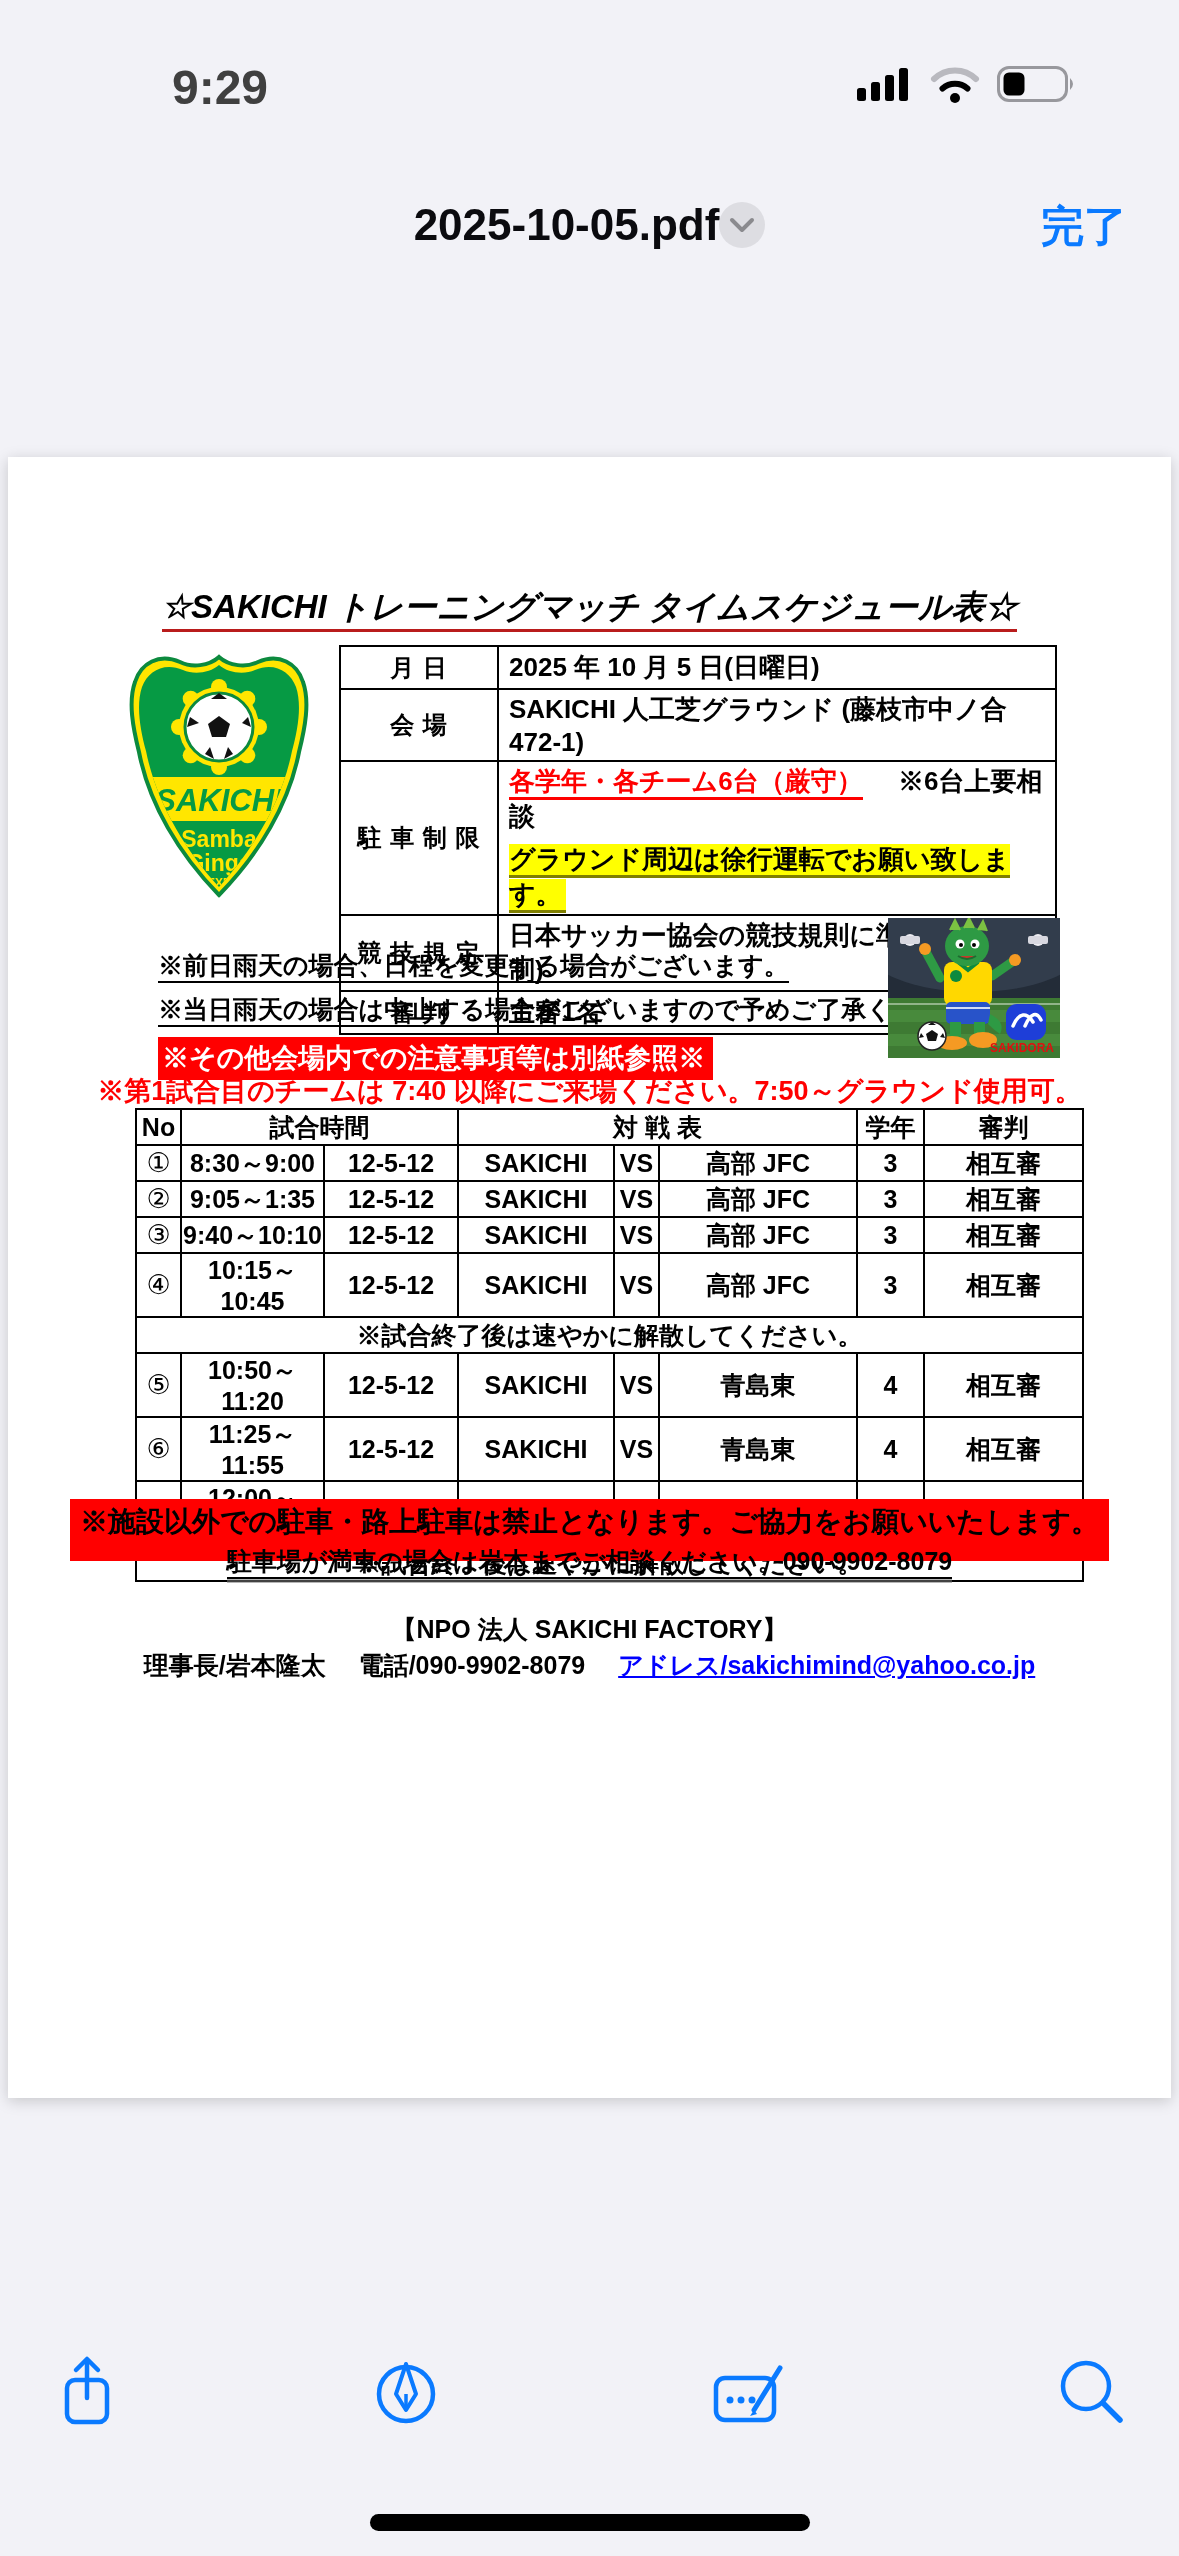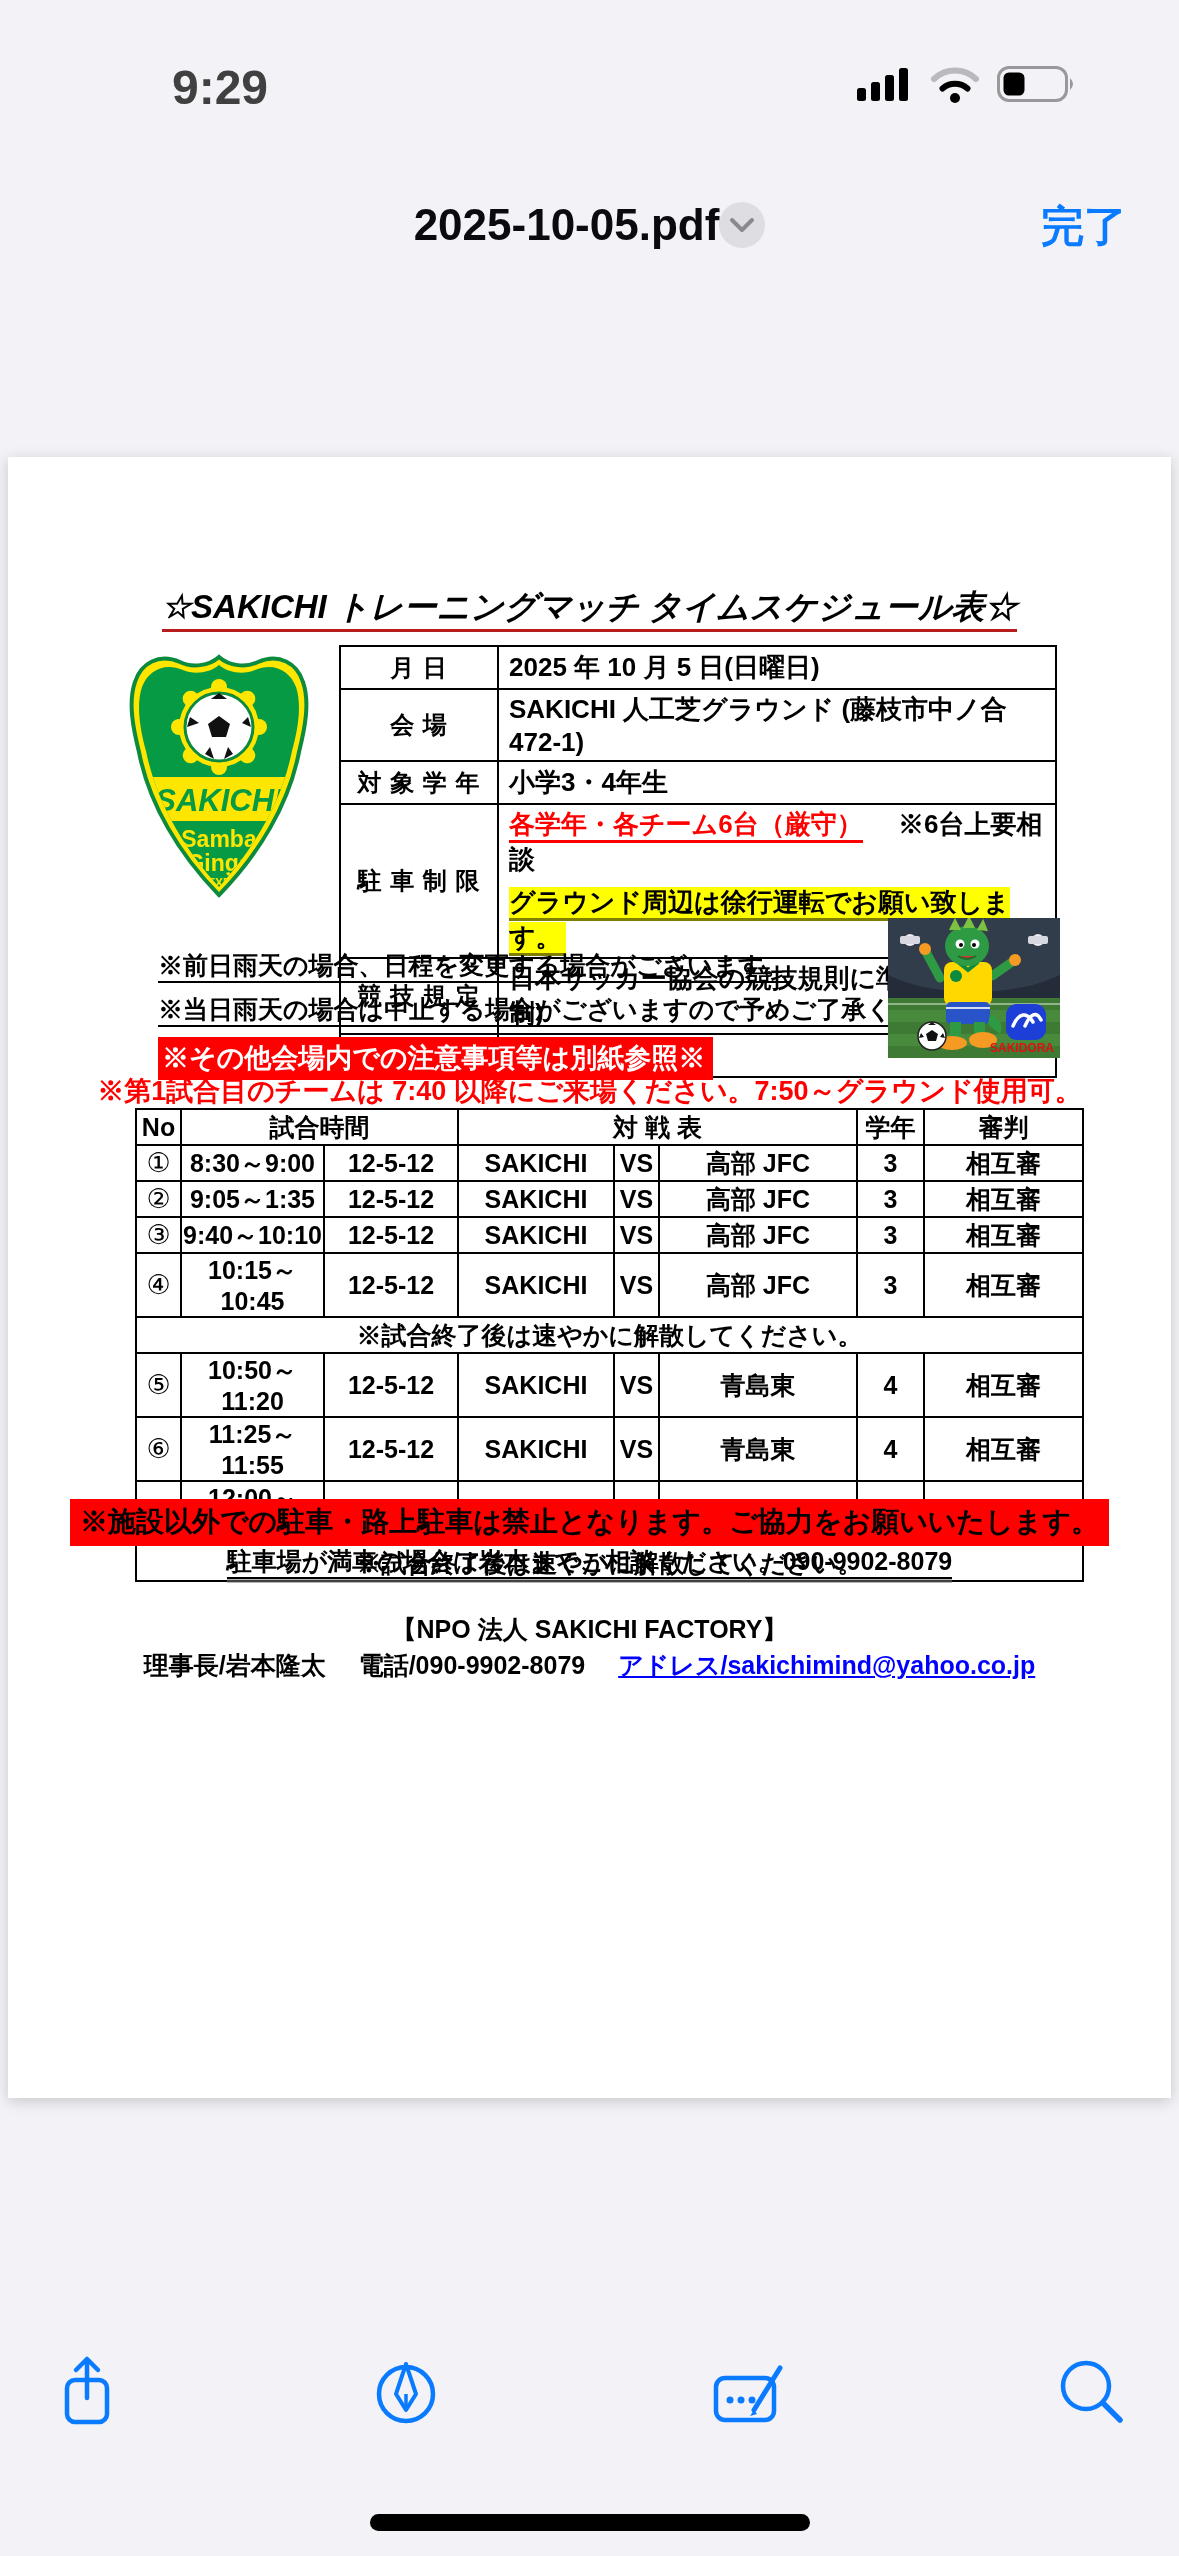--- a/index.html
+++ b/index.html
@@ -91,21 +91,21 @@
   .schedule th,.schedule td{
     border:2px solid #000;text-align:center;font-weight:700;color:#000;
     font-size:25px;height:34px;padding:0;
   }
   .schedule .no-cell{font-size:27px;font-weight:400;}
 
   
   .banner-wrap{position:absolute;top:1042px;left:0;right:0;text-align:center;}
   .banner{
     display:inline-block;background:#FF0000;color:#000;
-    font-size:28px;font-weight:700;padding:4px 10px 5px 10px;
+    font-size:28px;font-weight:700;padding:4px 10px 20px 10px;
   }
   .parking-contact{position:absolute;top:1088px;left:0;right:0;text-align:center;}
   .parking-contact span{
     font-size:25px;font-weight:700;color:#000;
     border-bottom:2px solid #000;box-shadow:0 4px 0 rgba(120,120,120,0.55);
     padding-bottom:2px;
     margin-top:37px;
   }
   .npo{position:absolute;top:1156px;left:0;right:0;text-align:center;
     font-size:25px;font-weight:700;color:#000;}
@@ -205,24 +205,20 @@
     <table class="info-table">
       <tbody>
           <tr class="row-h">
         <td class="lab">月 日</td>
         <td class="val red-text">2025 年 10 月 5 日(日曜日)</td>
       </tr>
       <tr class="row-h">
         <td class="lab">会 場</td>
         <td class="val">SAKICHI 人工芝グラウンド (藤枝市中ノ合 472-1)</td>
       </tr>
-      <tr class="row-h">
-        <td class="lab">対 象 学 年</td>
-        <td class="val">小学3・4年生</td>
-      </tr>
       <tr class="row-h2">
         <td class="lab">駐 車 制 限</td>
         <td class="val">
           <div style="margin-bottom:8px;">
             <span class="red-u">各学年・各チーム6台（厳守）</span>
             <span class="black-note">※6台上要相談</span>
           </div>
           <div>
             <span class="yellow-u">グラウンド周辺は徐行運転でお願い致します。</span>
           </div>

